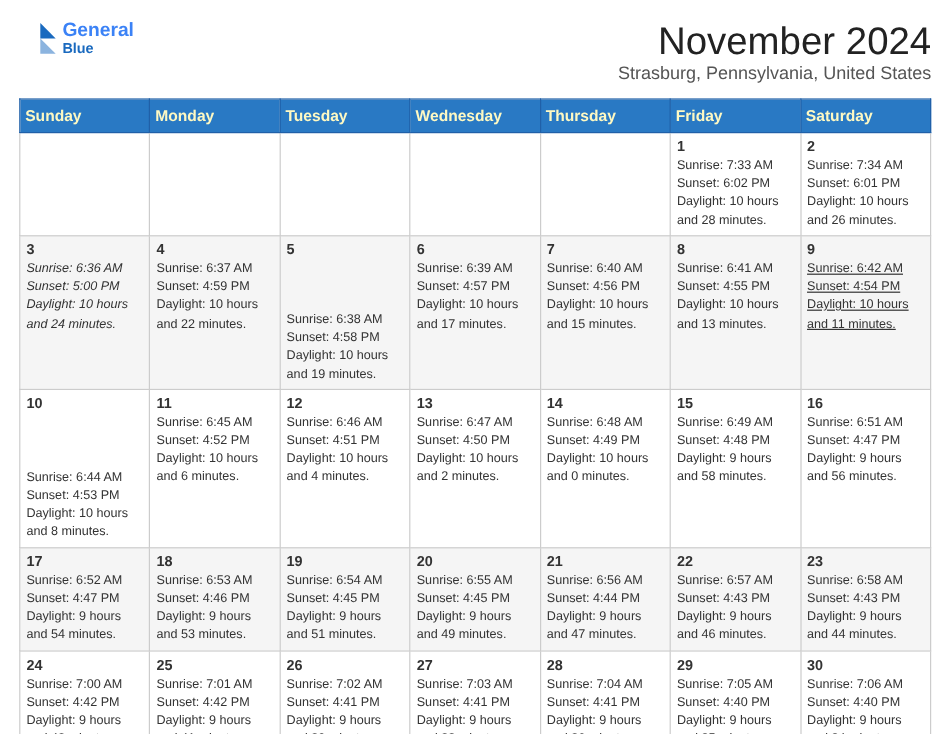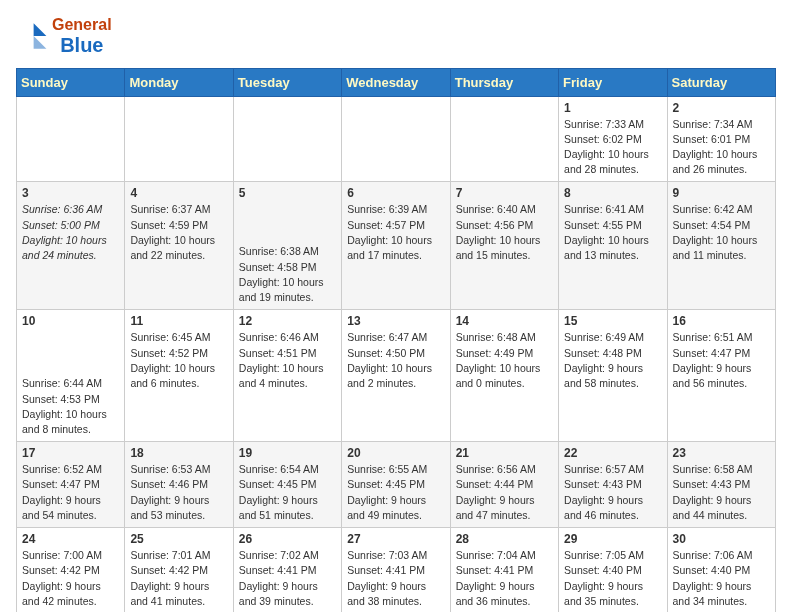--- a/index.html
+++ b/index.html
@@ -22,27 +22,26 @@
       gap: 4px;
     }
     .logo-text {
       display: flex;
       flex-direction: column;
       line-height: 1.1;
     }
     .logo-general {
       font-size: 16px;
       font-weight: bold;
-      color: #c2410c;
+      color: #3b82f6;
     }
     .logo-blue {
-      font-size: 20px;
+      font-size: 12px;
       font-weight: bold;
       color: #1a6abf;
-      text-align: center;
     }
     .logo-icon {
       width: 32px;
       height: 32px;
     }
     .title-area {
       text-align: right;
     }
     .month-title {
       font-size: 32px;
@@ -117,20 +116,22 @@
     <svg class="logo-icon" viewBox="0 0 40 40">
       <polygon points="22,4 38,20 22,20" fill="#1a6abf"></polygon>
       <polygon points="22,20 38,36 22,36" fill="#1a6abf" opacity="0.5"></polygon>
     </svg>
     <div class="logo-text">
       <span class="logo-general">General</span>
       <span class="logo-blue">Blue</span>
     </div>
   </div>
   <div class="title-area">
+    <div class="month-title">November 2024</div>
+    <div class="location-title">Strasburg, Pennsylvania, United States</div>
   </div>
 </div>
 
 <table class="calendar-table">
   <thead>
     <tr id="weekday-header">
     <th>Sunday</th>
         <th>Monday</th>
         <th>Tuesday</th>
         <th>Wednesday</th>
@@ -191,21 +192,21 @@
 Daylight: 10 hours and 15 minutes.</div>
         </td>
         <td>
           <span class="day-number">8</span>
           <div class="day-info" style="white-space: pre-line;">Sunrise: 6:41 AM
 Sunset: 4:55 PM
 Daylight: 10 hours and 13 minutes.</div>
         </td>
         <td>
           <span class="day-number">9</span>
-          <div class="day-info" style="white-space: pre-line;">Sunrise: 6:42 AM
+          <div class="day-info" style="white-space: pre-line; text-decoration: underline;">Sunrise: 6:42 AM
 Sunset: 4:54 PM
 Daylight: 10 hours and 11 minutes.</div>
         </td>
       </tr>
       <tr>
         <td>
           <span class="day-number">10</span>
           <div class="day-info" style="white-space: pre-line; margin-top: 48px;">Sunrise: 6:44 AM
 Sunset: 4:53 PM
 Daylight: 10 hours and 8 minutes.</div>

